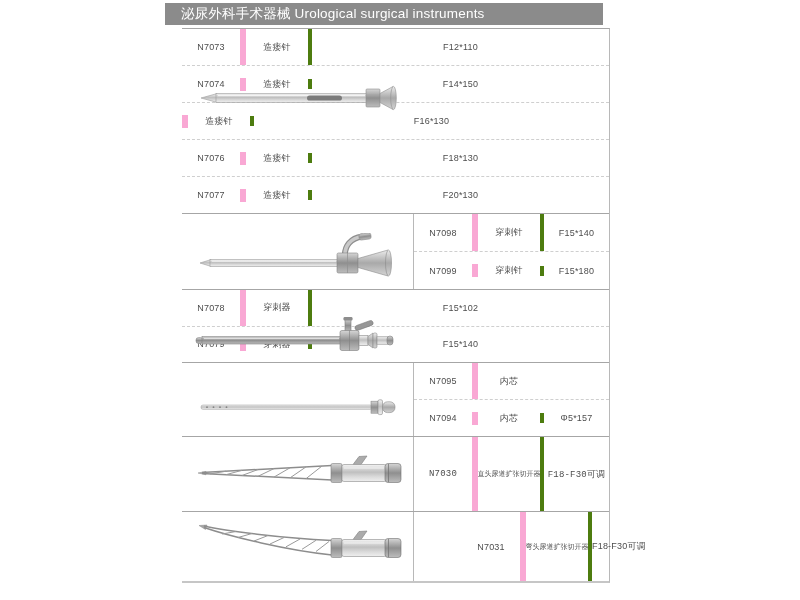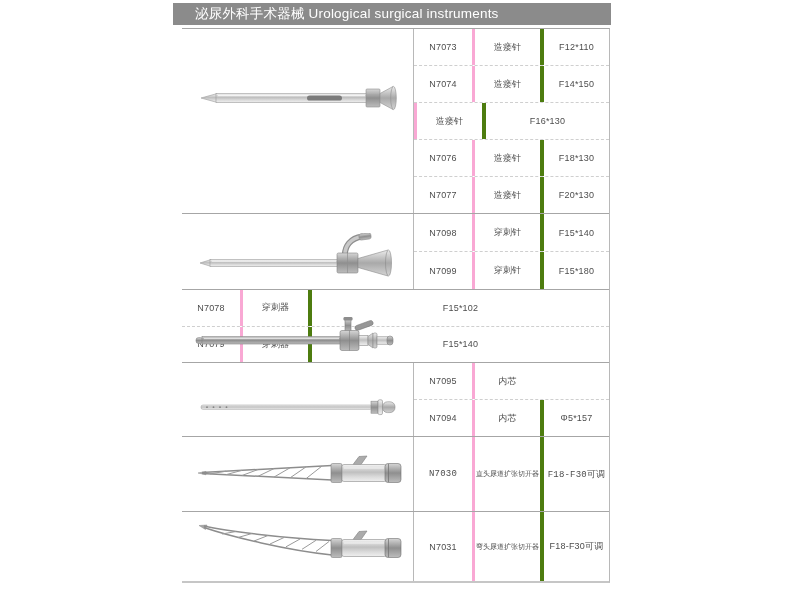--- a/index.html
+++ b/index.html
@@ -4,60 +4,60 @@
 <style>
   html,body{margin:0;padding:0;}
   body{
     width:800px;height:600px;background:#ffffff;overflow:hidden;
     font-family:"Liberation Sans","DejaVu Sans",sans-serif;
     -webkit-font-smoothing:antialiased;
   }
   .page{position:relative;width:800px;height:600px;background:#ffffff;}
 
   .title-bar{
-    position:absolute;left:173px;top:3px;width:438px;height:22px;
+    position:absolute;left:165px;top:3px;width:438px;height:22px;
     background:#8b8b8b;color:#ffffff;
-    font-size:13.5px;line-height:22px;padding-left:22px;
+    font-size:13.5px;line-height:22px;padding-left:16px;
     box-sizing:border-box;letter-spacing:0.2px;white-space:nowrap;
   }
 
   .catalog{
     position:absolute;left:182px;top:28px;width:428px;
     border-top:1px solid #a6a6a6;
     border-right:1px solid #b8b8b8;
     border-bottom:2px solid #c6c6c6;
     box-sizing:border-box;
   }
   .group{display:flex;border-bottom:1px solid #a6a6a6;box-sizing:border-box;}
   .group:last-child{border-bottom:none;}
-  .g0{height:185px;} .g1{height:76px;} .g2{height:73px;flex-direction:column;}
-  .g3{height:74px;} .g4{height:75px;font-family:Liberation Mono, monospace;} .g5{height:69px;}
+  .g0{height:185px;flex-direction:column;} .g1{height:76px;} .g2{height:73px;flex-direction:column;}
+  .g3{height:74px;} .g4{height:75px;font-family:Liberation Mono, monospace;} .g5{height:69px;gap:48px;}
 
   .image-cell{
     width:232px;min-width:232px;position:relative;
     border-right:1px solid #b8b8b8;box-sizing:border-box;background:#ffffff;
   }
   .inst{position:absolute;}
   .g0 .inst{left:16px;top:54px;width:200px;height:30px;}
   .g1 .inst{left:14px;top:19px;width:200px;height:44px;}
   .g2 .inst{left:12px;top:19px;width:200px;height:44px;}
   .g3 .inst{left:15px;top:32px;width:200px;height:24px;}
   .g4 .inst{left:14px;top:15px;width:210px;height:40px;}
   .g5 .inst{left:14px;top:10px;width:210px;height:44px;}
 
   .rows{flex:1;display:flex;flex-direction:column;}
   .row{flex:1;display:flex;box-sizing:border-box;}
-  .row + .row{border-top:1px dashed #cfcfcf;}
+  .row + .row{border-top:1px dashed #cfcfcf;align-items:center;}
   .cell{
     display:flex;align-items:center;justify-content:center;
     font-size:9px;color:#4d4d4d;box-sizing:border-box;
     text-align:center;letter-spacing:0.2px;white-space:nowrap;overflow:hidden;
   }
   .cell.model{width:58px;min-width:58px;}
-  .cell.name{width:68px;min-width:68px;border-left:3px solid #f9a8d4;}
+  .cell.name{width:68px;min-width:68px;border-left:6px solid #f9a8d4;}
   .cell.spec{flex:1;border-left:4px solid #4d7c0f;}
   .cell.name.small{font-size:7px;letter-spacing:0;}
 </style>
 </head>
 <body>
 
 <svg width="0" height="0" style="position:absolute" aria-hidden="true">
   <defs>
     <linearGradient id="gA" x1="0" y1="0" x2="0" y2="1">
       <stop offset="0" stop-color="#f4f4f4"></stop>

